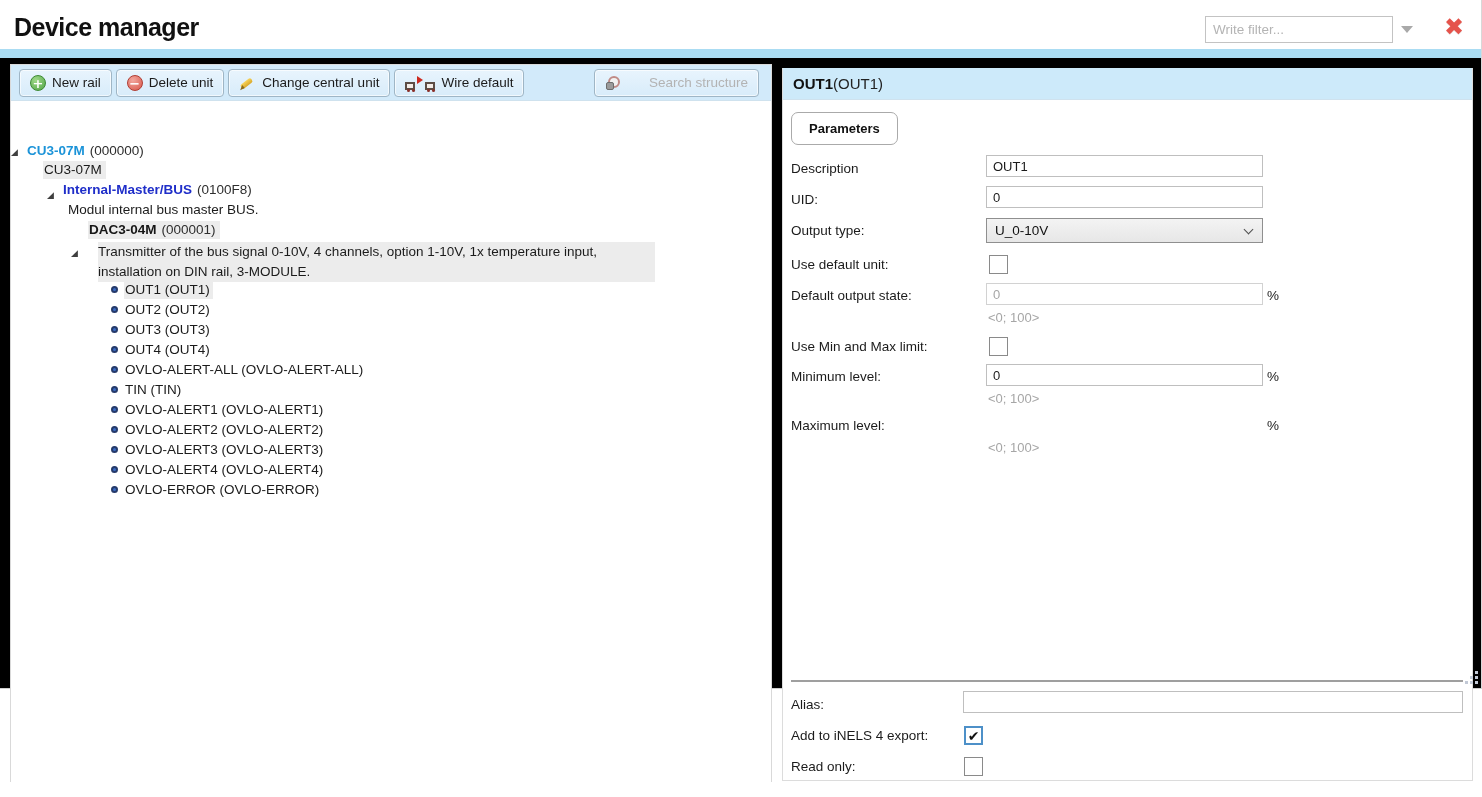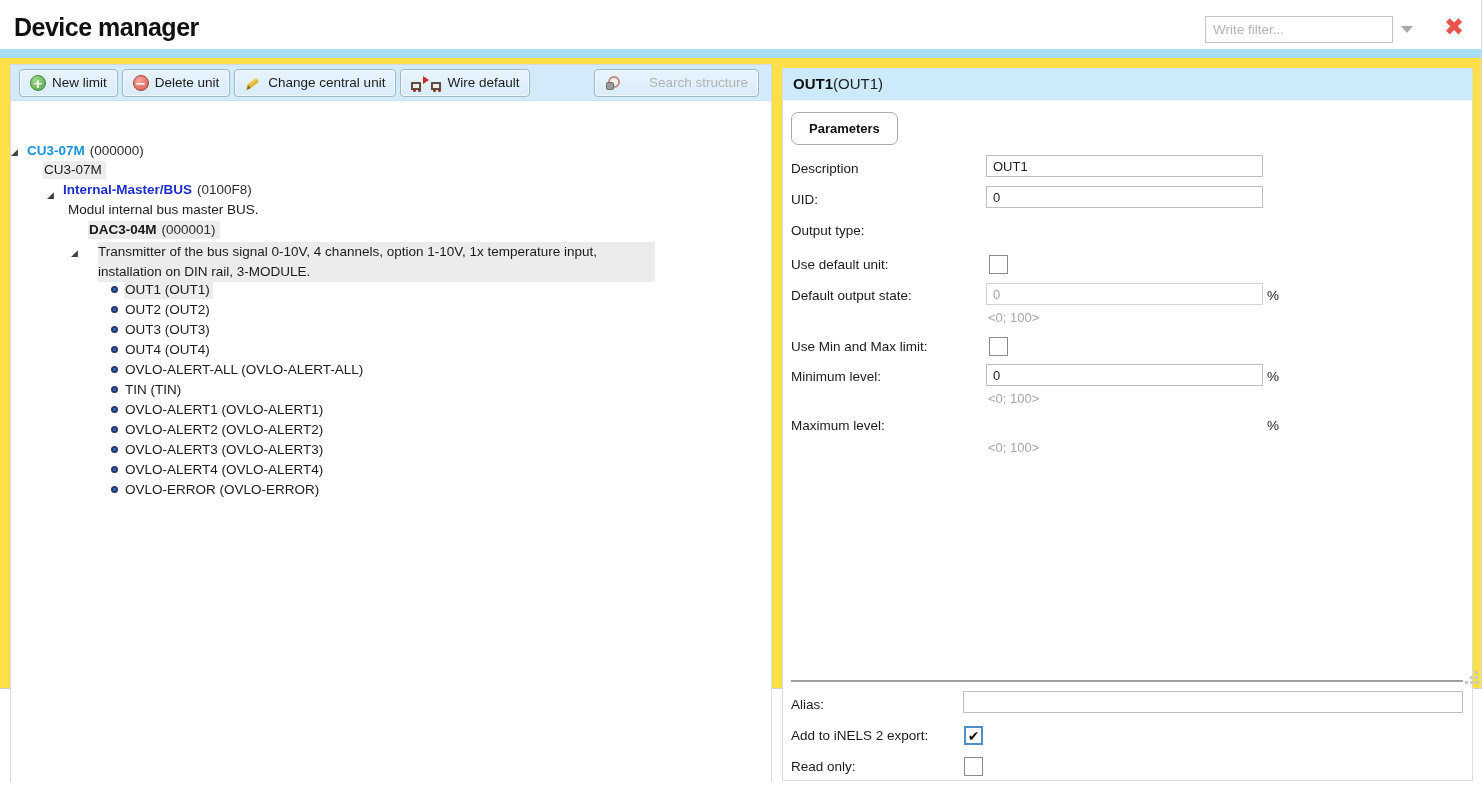--- a/index.html
+++ b/index.html
@@ -1,18 +1,18 @@
 <!DOCTYPE html>
 <html><head>
 <meta charset="utf-8">
 <style>
   * { margin:0; padding:0; box-sizing:border-box; }
   html,body { width:1482px; height:797px; background:#ffffff; overflow:hidden;
               font-family:"Liberation Sans","DejaVu Sans",sans-serif; }
-  .window { position:relative; width:1482px; height:689px; background:#fde047;
+  .window { position:relative; width:1482px; height:689px; background:#000000;
             border-right:1px solid #d8d8d8; border-bottom:1px solid #cfcfcf; }
 
   
   .titlebar { position:absolute; left:0; top:0; width:100%; height:49px; background:#fff; }
   .page-title { position:absolute; left:14px; top:13px; font-size:25px; font-weight:700; color:#111;
                 letter-spacing:-0.5px; }
   .filter-box { position:absolute; left:1205px; top:16px; width:188px; height:27px;
                 border:1px solid #c3c3c3; font-size:13.5px; padding:0 7px; color:#333; outline:none; }
   .filter-box::placeholder { color:#b4b4b4; }
   .filter-arrow { position:absolute; left:1401px; top:26px; width:0; height:0;
@@ -125,21 +125,21 @@
     <div class="filter-arrow"></div>
     <div class="close-x">✖</div>
   </div>
   <div class="blue-strip"></div>
 
   <div class="left-panel">
 
     <div class="toolbar">
       <div class="tbtn">
         <span class="ic ic-add">+</span>
-        <span>New limit</span>
+        <span>New rail</span>
       </div>
       <div class="tbtn">
         <span class="ic ic-remove">−</span>
         <span>Delete unit</span>
       </div>
       <div class="tbtn">
         <span class="ic ic-pencil"></span>
         <span>Change central unit</span>
       </div>
       <div class="tbtn">
@@ -232,20 +232,24 @@
 
     <div class="tab">Parameters</div>
 
     <div class="flabel" style="top:93px;">Description</div>
     <input class="finput" style="top: 87px;" value="OUT1">
 
     <div class="flabel" style="top:124px;">UID:</div>
     <input class="finput" style="top: 118px;" value="0">
 
     <div class="flabel" style="top:155px;">Output type:</div>
+    <div class="combo" style="top:150px;">
+      <span>U_0-10V</span>
+      <span class="combo-chevron"></span>
+    </div>
 
     <div class="flabel" style="top:189px;">Use default unit:</div>
     <div class="cb" style="left:206px; top:187px;"></div>
 
     <div class="flabel" style="top:220px;">Default output state:</div>
     <input class="finput" style="top: 215px;" disabled="" value="0">
     <div class="funit" style="top:220px;">%</div>
     <div class="fhint" style="top:242px;">&lt;0; 100&gt;</div>
 
     <div class="flabel" style="top:271px;">Use Min and Max limit:</div>
@@ -258,21 +262,21 @@
 
     <div class="flabel" style="top:350px;">Maximum level:</div>
     <div class="funit" style="top:350px;">%</div>
     <div class="fhint" style="top:372px;">&lt;0; 100&gt;</div>
 
     <div class="divider" style="top:612px;"></div>
 
     <div class="flabel" style="top:629px;">Alias:</div>
     <input class="finput alias-input" style="top: 623px;" value="">
 
-    <div class="flabel" style="top:660px;">Add to iNELS 2 export:</div>
+    <div class="flabel" style="top:660px;">Add to iNELS 4 export:</div>
     <div class="cb checked" style="left:181px; top:658px;">✔</div>
 
     <div class="flabel" style="top:691px;">Read only:</div>
     <div class="cb" style="left:181px; top:689px;"></div>
   </div>
 
   <div class="grip">
     <i></i>
       <i></i>
       <i></i>

